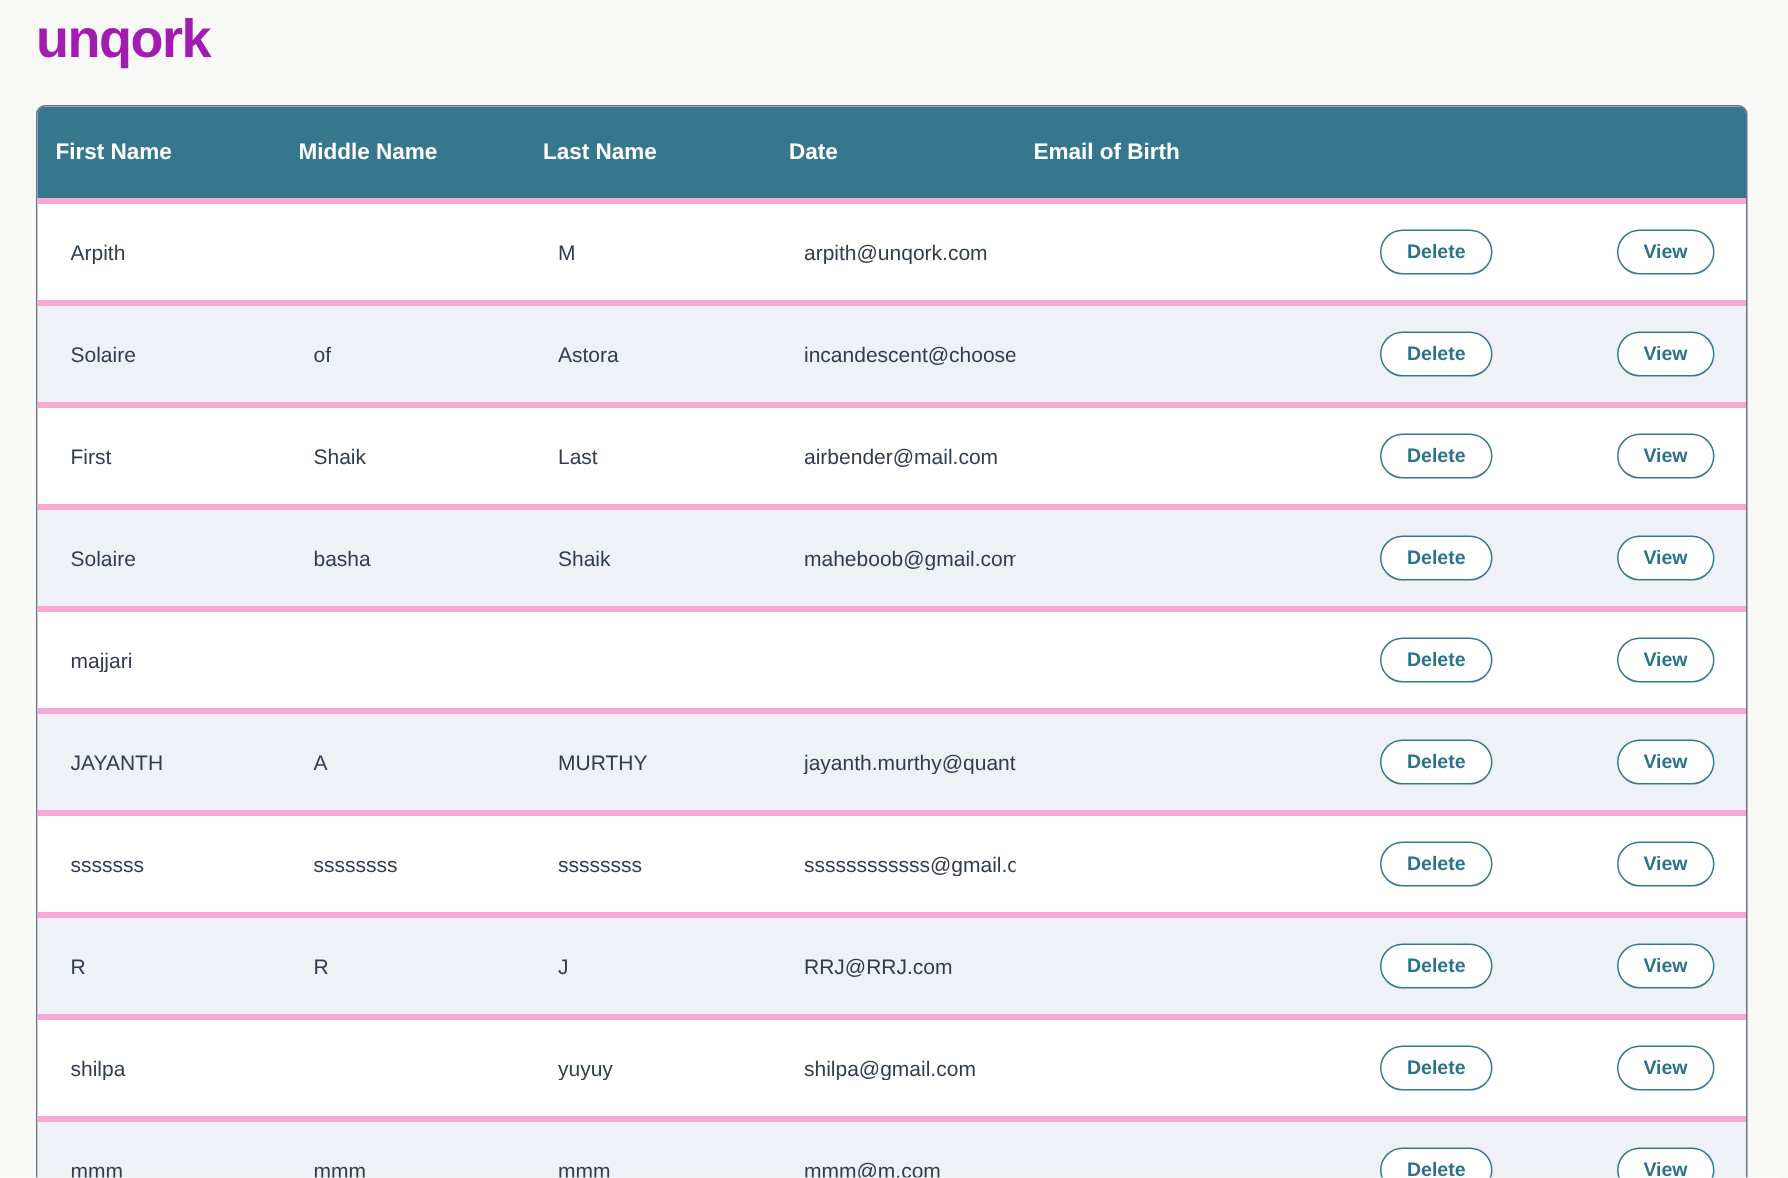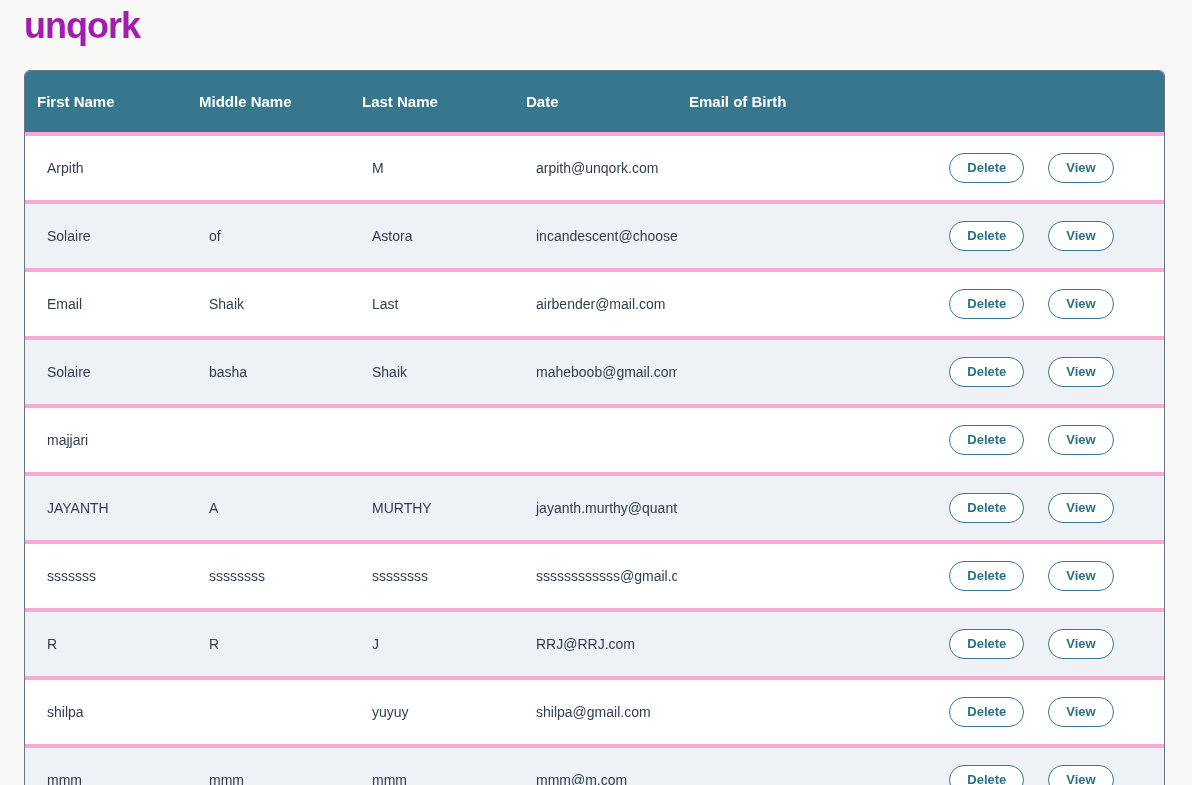--- a/index.html
+++ b/index.html
@@ -57,21 +57,21 @@
   .td {
     padding-left: 22px;
     color: #313d4f;
     font-size: 14px;
     white-space: nowrap;
     overflow: hidden;
   }
   .td.actions {
     display: flex;
     align-items: center;
-    justify-content: center;
+    justify-content: space-between;
     padding: 0 21px 0 53px;
     height: 100%;
     gap: 24px;
   }
   .btn {
     display: inline-block;
     height: 30px;
     padding: 0 17px;
     border: 1px solid #35788f;
     border-radius: 15px;
@@ -117,21 +117,21 @@
     <div class="td">Astora</div>
     <div class="td">incandescent@choosenundead.hollow.darksouls</div>
     <div class="td"></div>
     <div class="td actions">
       <button class="btn">Delete</button>
       <button class="btn">View</button>
     </div>
   </div>
 
   <div class="tr">
-    <div class="td">Email</div>
+    <div class="td">First</div>
     <div class="td">Shaik</div>
     <div class="td">Last</div>
     <div class="td">airbender@mail.com</div>
     <div class="td"></div>
     <div class="td actions">
       <button class="btn">Delete</button>
       <button class="btn">View</button>
     </div>
   </div>
 

